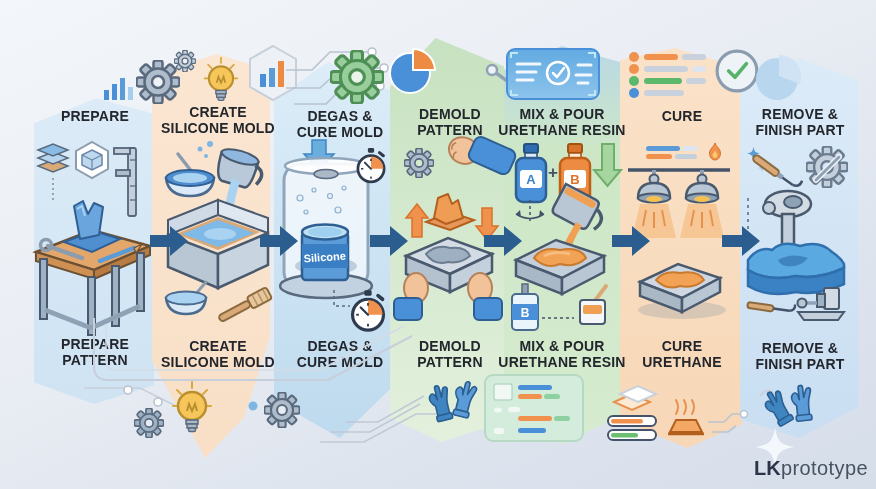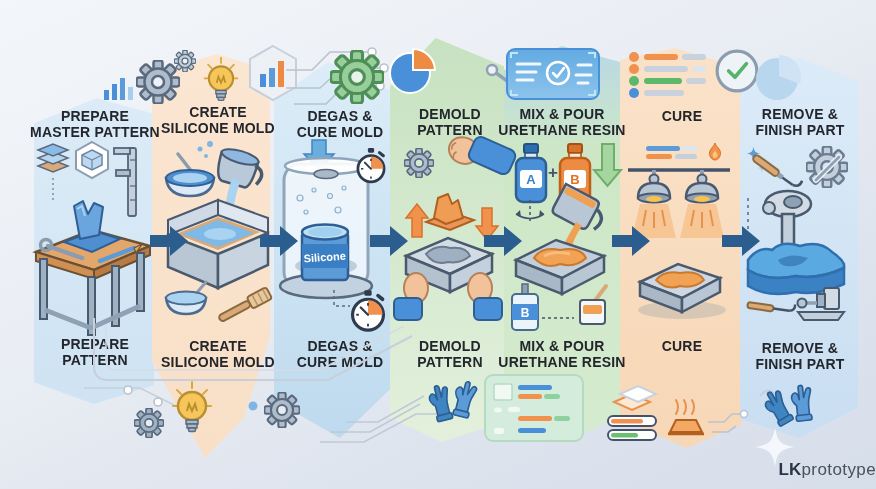--- a/index.html
+++ b/index.html
@@ -9,21 +9,21 @@
     font-family:"Liberation Sans",sans-serif;
   }
   .abs{position:absolute;}
   svg{display:block;overflow:visible;}
   .panel{position:absolute;}
   .step-top,.step-bottom{
     position:absolute;text-align:center;font-weight:700;color:#23262c;
     font-size:14px;line-height:16px;letter-spacing:.2px;white-space:nowrap;
   }
   .flow-arrow{position:absolute;width:38px;height:30px;}
-  .logo{position:absolute;right:0;bottom:9px;font-size:17px;letter-spacing:.4px;color:#46525f;}
+  .logo{position:absolute;right:8px;bottom:9px;font-size:20px;letter-spacing:.4px;color:#46525f;}
   .logo b{font-weight:800;color:#2c3547;letter-spacing:.2px;}
   .bluecard{
     position:absolute;left:506px;top:48px;width:94px;height:52px;border-radius:9px;
     background:linear-gradient(180deg,#63abe2,#8cc3ec);border:2px solid #4a90d9;box-sizing:border-box;
   }
   .greencard{
     position:absolute;left:484px;top:374px;width:100px;height:68px;border-radius:9px;
     background:#d3ecdc;border:2px solid #b6d9c4;box-sizing:border-box;
   }
 </style>
@@ -171,21 +171,20 @@
     <use href="#sym-checkcircle" width="46" height="46"></use>
   </svg>
   <svg class="abs" style="left:752px;top:50px" width="52" height="52" viewBox="0 0 52 52">
     <circle cx="25" cy="29" r="21" fill="#b8d6ee"></circle>
     <path d="M27 26 L27 5 A22 22 0 0 1 48 34 Z" fill="#cfe3f4"></path>
   </svg>
 
   
   <div class="step-top" style="left:30px;top:108px;width:130px">
     <div>PREPARE</div>
-    <div>MASTER PATTERN</div>
   </div>
   <div class="step-top" style="left:153px;top:104px;width:130px">
     <div>CREATE</div>
     <div>SILICONE MOLD</div>
   </div>
   <div class="step-top" style="left:275px;top:108px;width:130px">
     <div>DEGAS &amp;</div>
     <div>CURE MOLD</div>
   </div>
   <div class="step-top" style="left:385px;top:106px;width:130px">
@@ -540,20 +539,21 @@
   <div class="step-bottom" style="left:385px;top:338px;width:130px">
     <div>DEMOLD</div>
     <div>PATTERN</div>
   </div>
   <div class="step-bottom" style="left:497px;top:338px;width:130px">
     <div>MIX &amp; POUR</div>
     <div>URETHANE RESIN</div>
   </div>
   <div class="step-bottom" style="left:617px;top:338px;width:130px">
     <div>CURE</div>
+    <div>URETHANE</div>
   </div>
   <div class="step-bottom" style="left:735px;top:340px;width:130px">
     <div>REMOVE &amp;</div>
     <div>FINISH PART</div>
   </div>
 
   
   <svg class="abs" style="left:80px;top:318px" width="360" height="84">
     <path d="M14 0 L14 48 Q14 62 28 62 L248 62 L332 18" fill="none" stroke="#c6cfda" stroke-width="2"></path>
     <path d="M26 6 L26 42 Q26 52 36 52 L240 52 L324 8" fill="none" stroke="#d4dbe4" stroke-width="1.5"></path>

